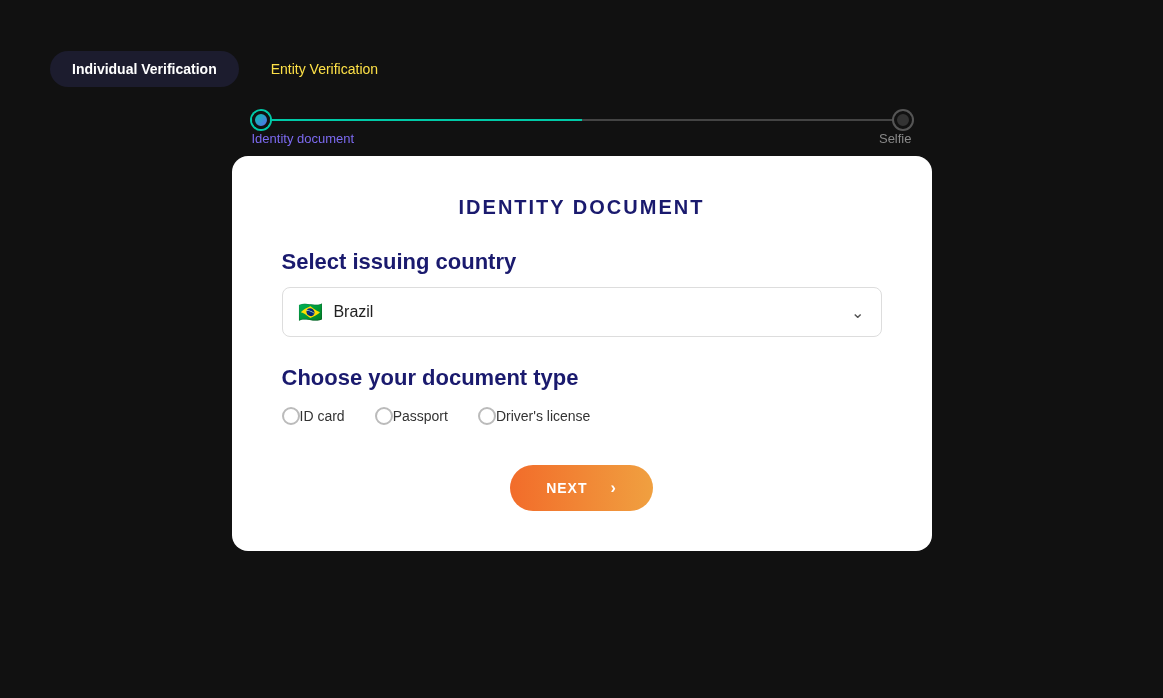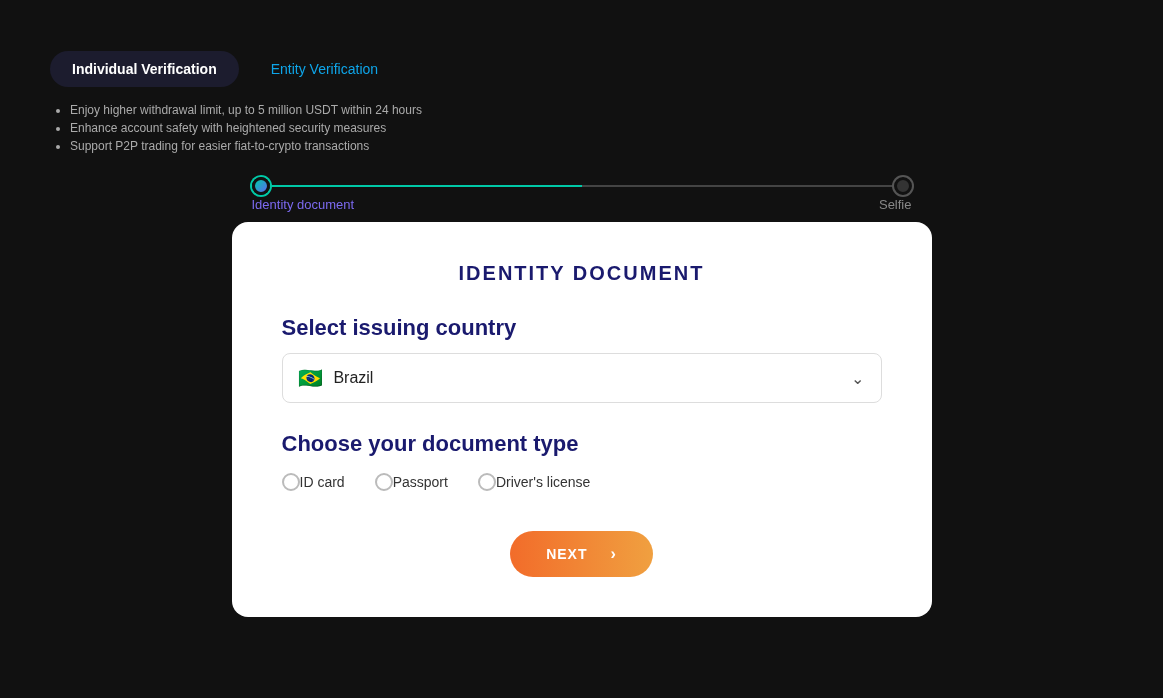--- a/index.html
+++ b/index.html
@@ -35,21 +35,21 @@
       font-weight: 700;
       font-size: 14px;
       padding: 10px 22px;
       border-radius: 20px;
       border: none;
       cursor: pointer;
     }
 
     .tab-entity {
       background: transparent;
-      color: #0ea5e9;
+      color: #fde047;
       font-size: 14px;
       padding: 10px 22px;
       border: none;
       cursor: pointer;
     }
 
     .benefits {
       list-style: disc;
       padding-left: 20px;
       display: flex;
@@ -239,25 +239,20 @@
     }
   </style>
 </head>
 <body>
 
 <div class="top-bar">
   <div class="tabs">
     <button class="tab-individual">Individual Verification</button>
     <button class="tab-entity">Entity Verification</button>
   </div>
-  <ul class="benefits">
-    <li>Enjoy higher withdrawal limit, up to 5 million USDT within 24 hours</li>
-    <li>Enhance account safety with heightened security measures</li>
-    <li>Support P2P trading for easier fiat-to-crypto transactions</li>
-  </ul>
 </div>
 
 <div class="progress-section">
   <div class="progress-bar-container">
     <div class="progress-track"></div>
     <div class="step-dot step-dot-left"></div>
     <div class="step-dot step-dot-right"></div>
   </div>
   <div class="progress-labels">
     <span class="label-left">Identity document</span>

